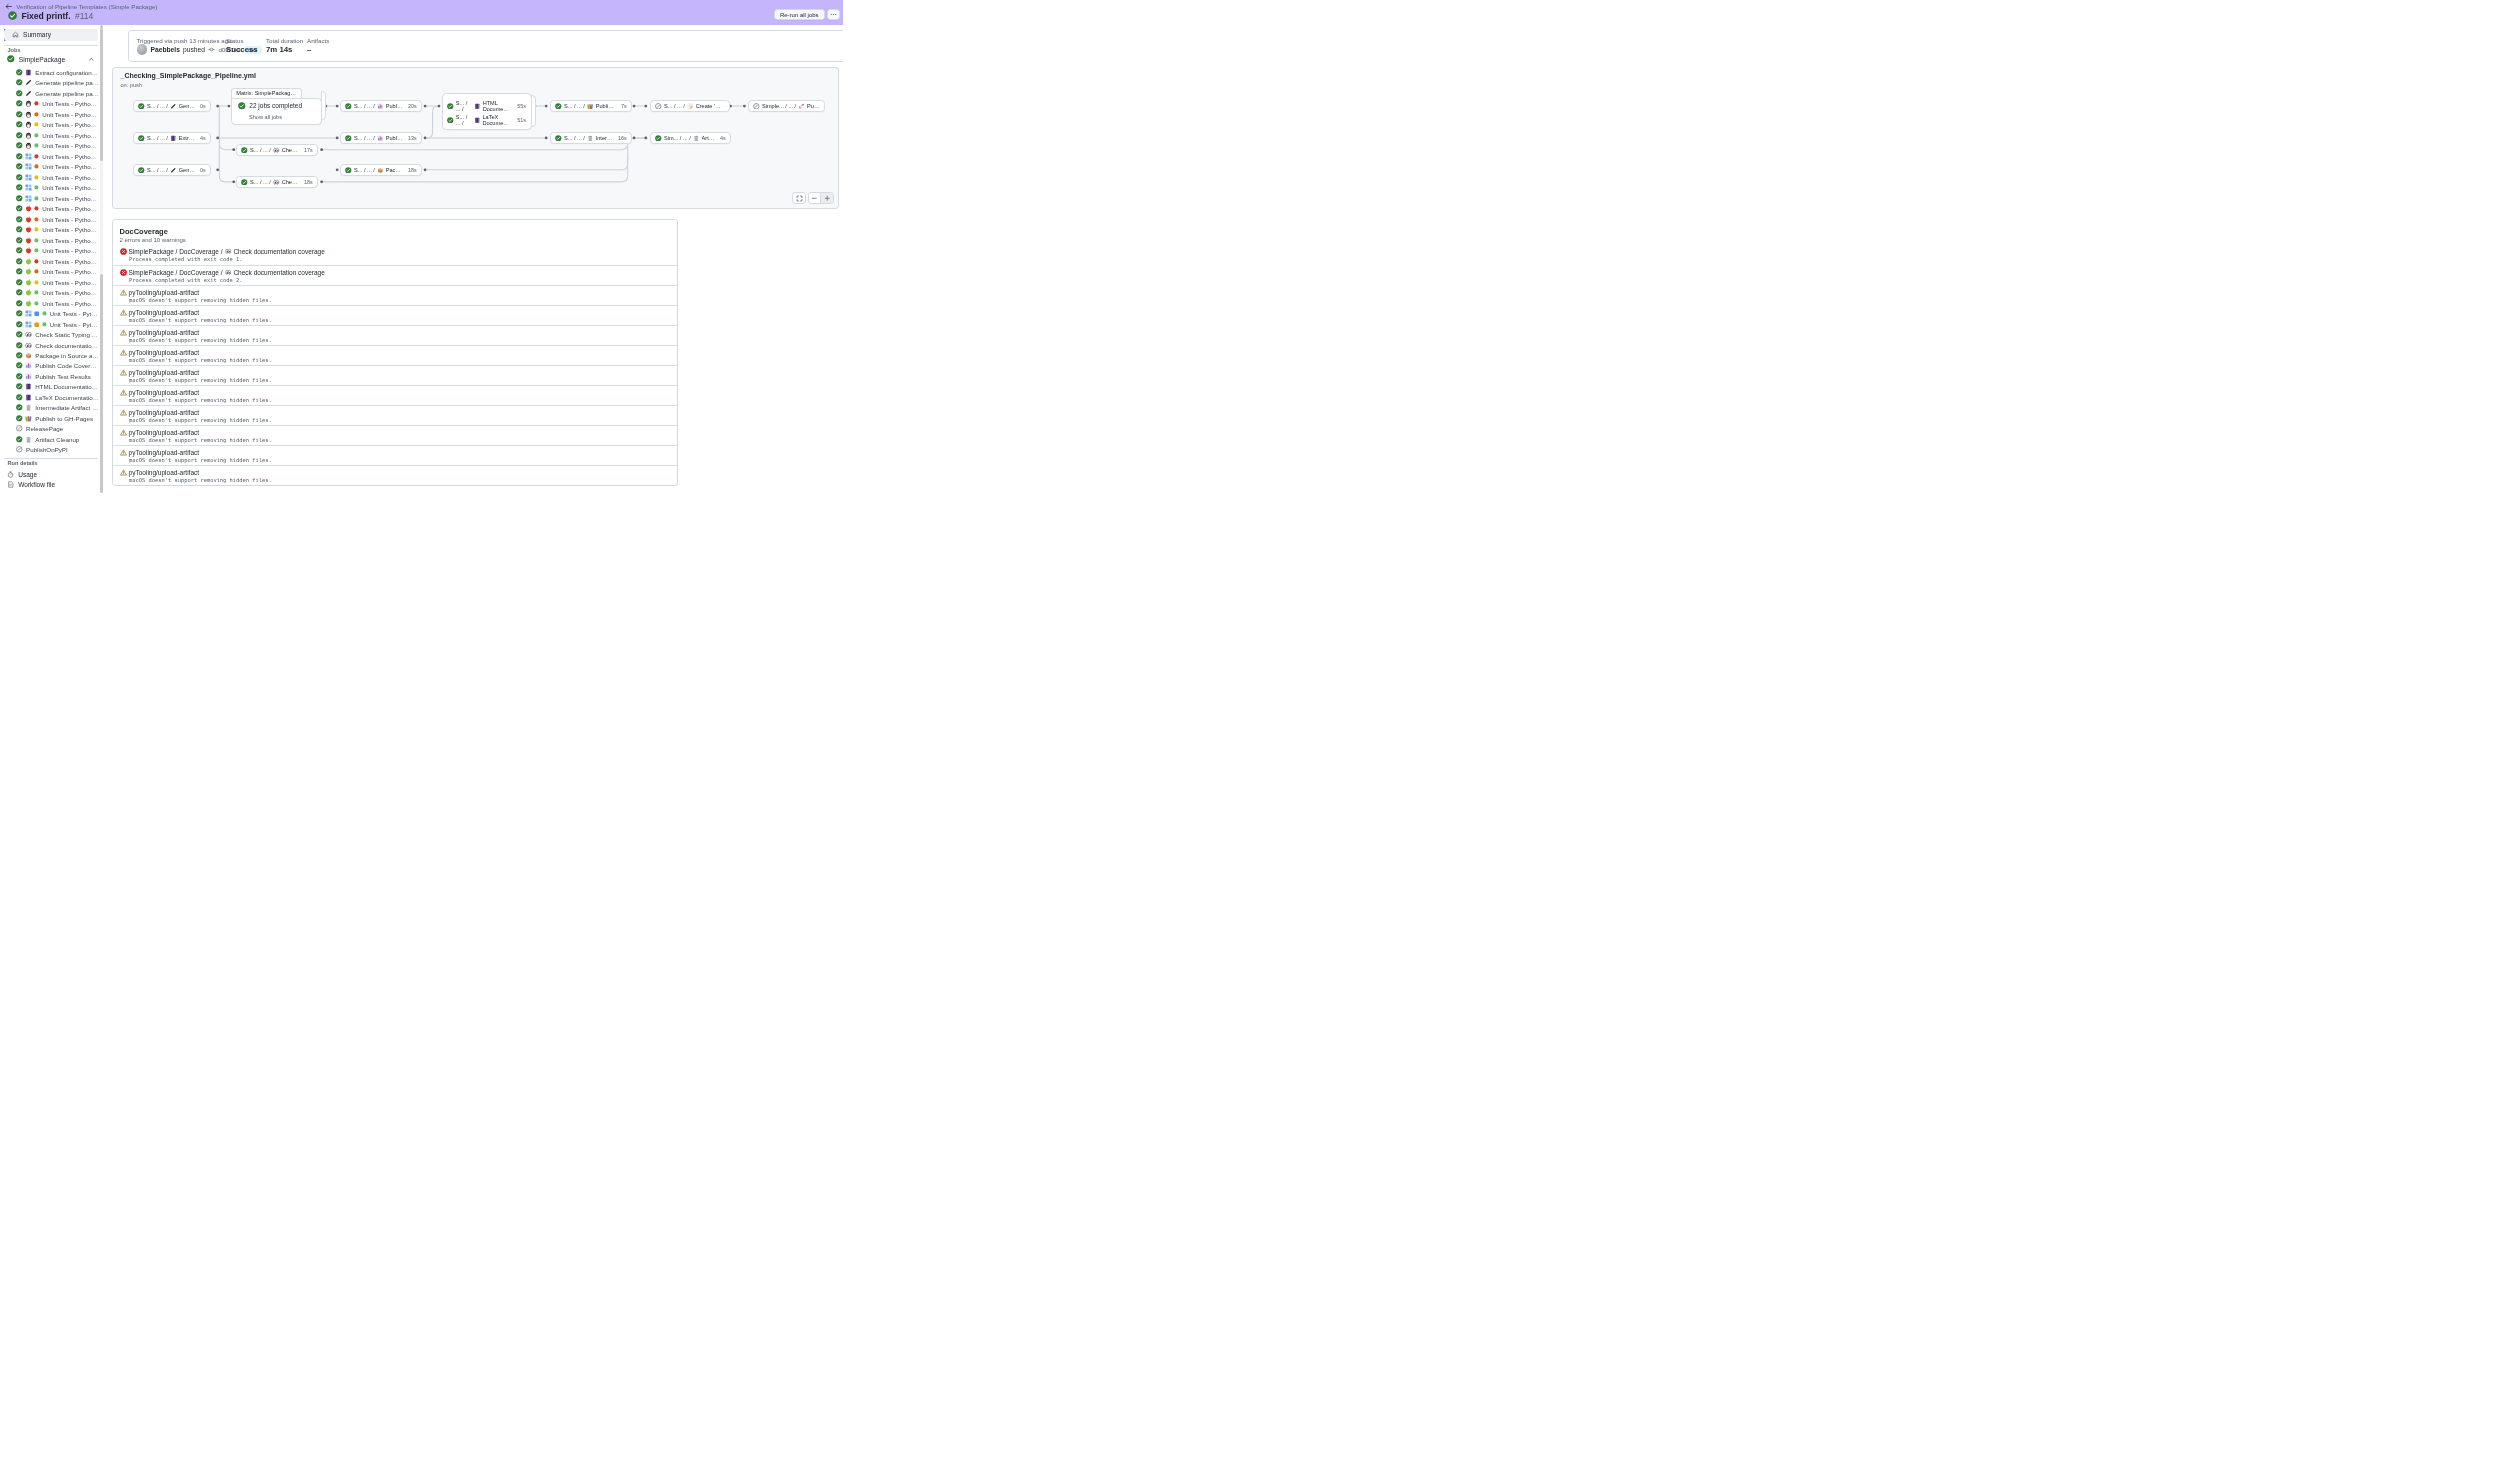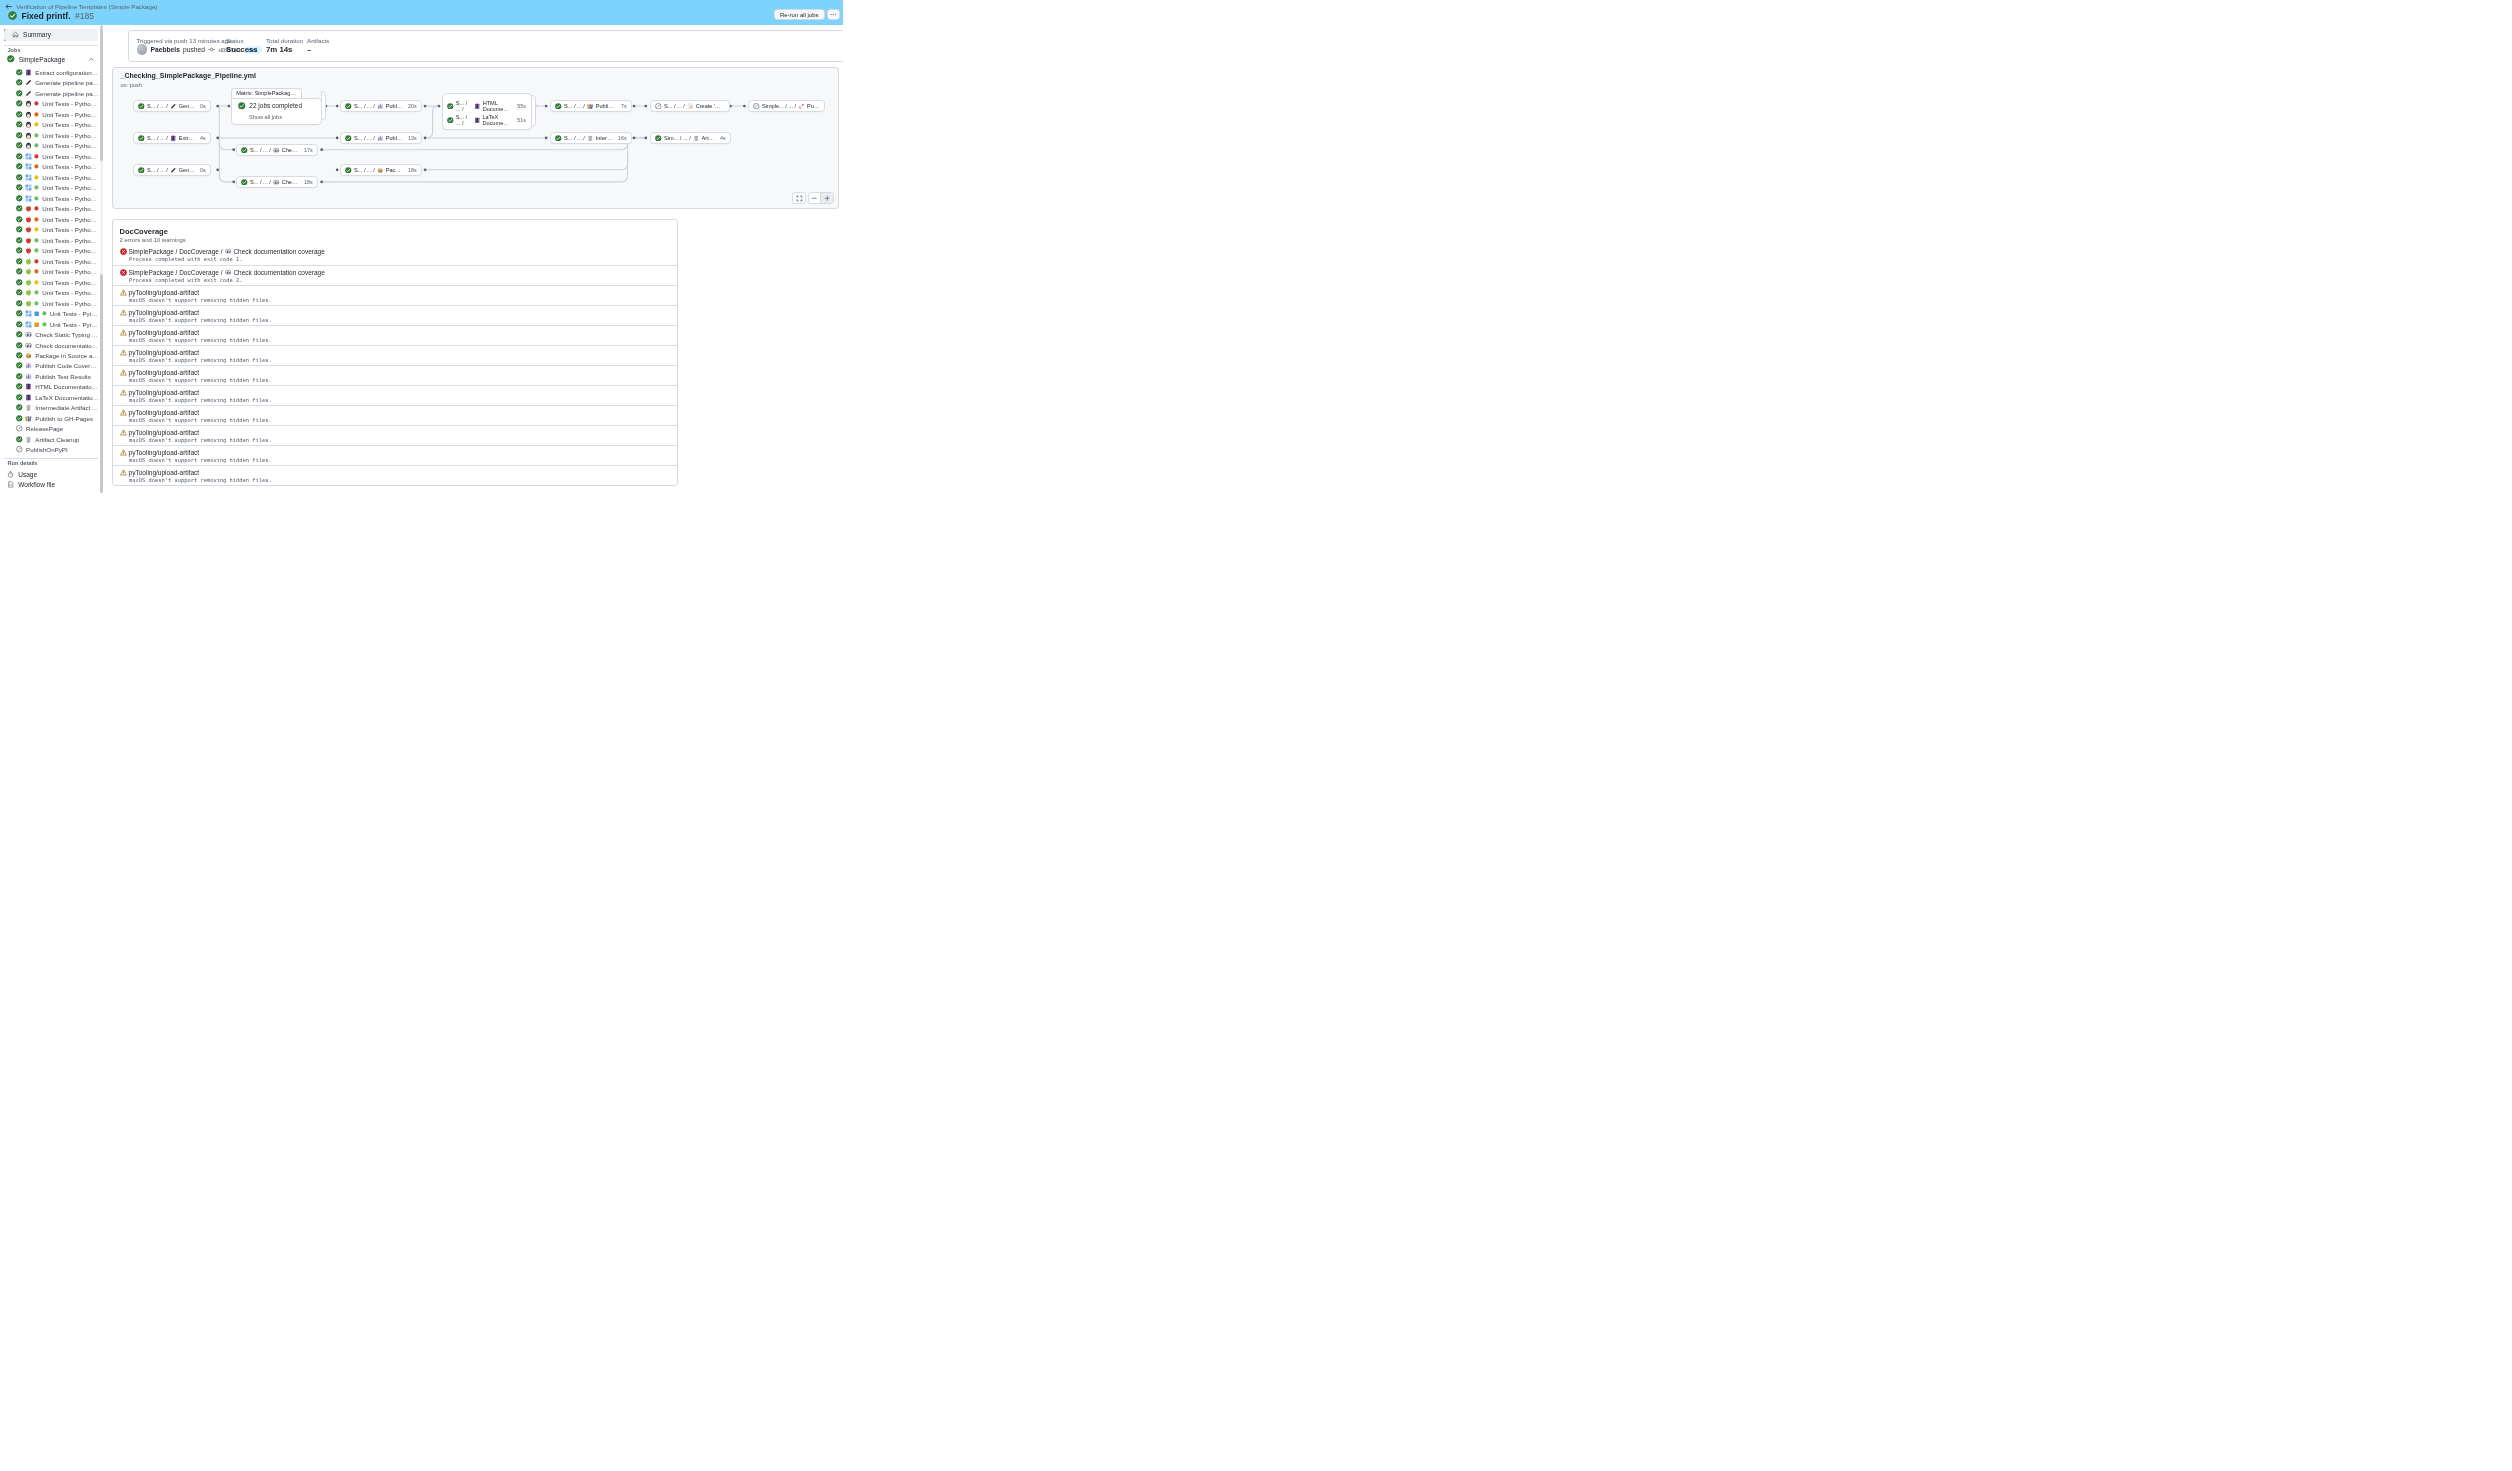--- a/index.html
+++ b/index.html
@@ -3,21 +3,21 @@
 <meta charset="utf-8">
 <style>
   html,body{margin:0;padding:0;background:#fff;}
   *{box-sizing:border-box;}
   .app{position:relative;width:843px;height:494px;background:#fff;overflow:hidden;
        font-family:"Liberation Sans","DejaVu Sans",sans-serif;color:#1f2328;}
   .icon{display:inline-flex;flex:none;align-items:center;justify-content:center;}
   .icon svg{display:block;}
 
   
-  .topbar{position:absolute;left:0;top:0;right:0;height:25px;background:#7dd3fc;}
+  .topbar{position:absolute;left:0;top:0;right:0;height:25px;background:#c4b5fd;}
   .breadcrumb{position:absolute;left:5.4px;top:2.7px;display:flex;align-items:center;gap:3.8px;}
   .breadcrumb .bc-text{font-size:6.2px;color:#59636e;}
   .title-row{position:absolute;left:8px;top:10.8px;display:flex;align-items:center;gap:4.3px;}
   .title-row .t-main{font-size:8.6px;font-weight:700;color:#1f2328;}
   .title-row .t-num{font-size:8.6px;color:#59636e;font-weight:400;}
   .btn{position:absolute;display:flex;align-items:center;justify-content:center;
        border:0.5px solid #d4dae0;border-radius:3.2px;background:#f6f8fa;cursor:pointer;
        box-shadow:0 0.5px 0 rgba(31,35,40,.04);}
   .btn-rerun{right:18px;top:9.1px;height:11.3px;padding:0 5.4px;font-size:6px;font-weight:500;color:#24292f;}
   .btn-kebab{right:3.2px;top:9.1px;width:12.4px;height:11.3px;}
@@ -111,21 +111,21 @@
       <span class="bc-text">Verification of Pipeline Templates (Simple Package)</span>
     </div>
     <div class="title-row">
       <span class="icon" id="title-check">
           <svg width="9.1" height="9.1" viewBox="0 0 13 13">
             <circle cx="6.5" cy="6.5" r="6.2" fill="#347d39"></circle>
             <path d="M3.7 6.9 L5.7 8.9 L9.4 4.6" stroke="#fff" stroke-width="1.5" fill="none" stroke-linecap="round" stroke-linejoin="round"></path>
           </svg>
         </span>
       <span class="t-main">Fixed printf.</span>
-      <span class="t-num">#185</span>
+      <span class="t-num">#114</span>
     </div>
     <div class="btn btn-rerun">Re-run all jobs</div>
     <div class="btn btn-kebab">
         <svg width="7" height="7" viewBox="0 0 13 13">
           <circle cx="2.3" cy="6.5" r="1.15" fill="#57606a"></circle>
           <circle cx="6.5" cy="6.5" r="1.15" fill="#57606a"></circle>
           <circle cx="10.7" cy="6.5" r="1.15" fill="#57606a"></circle>
         </svg>
       </div>
   </div>

